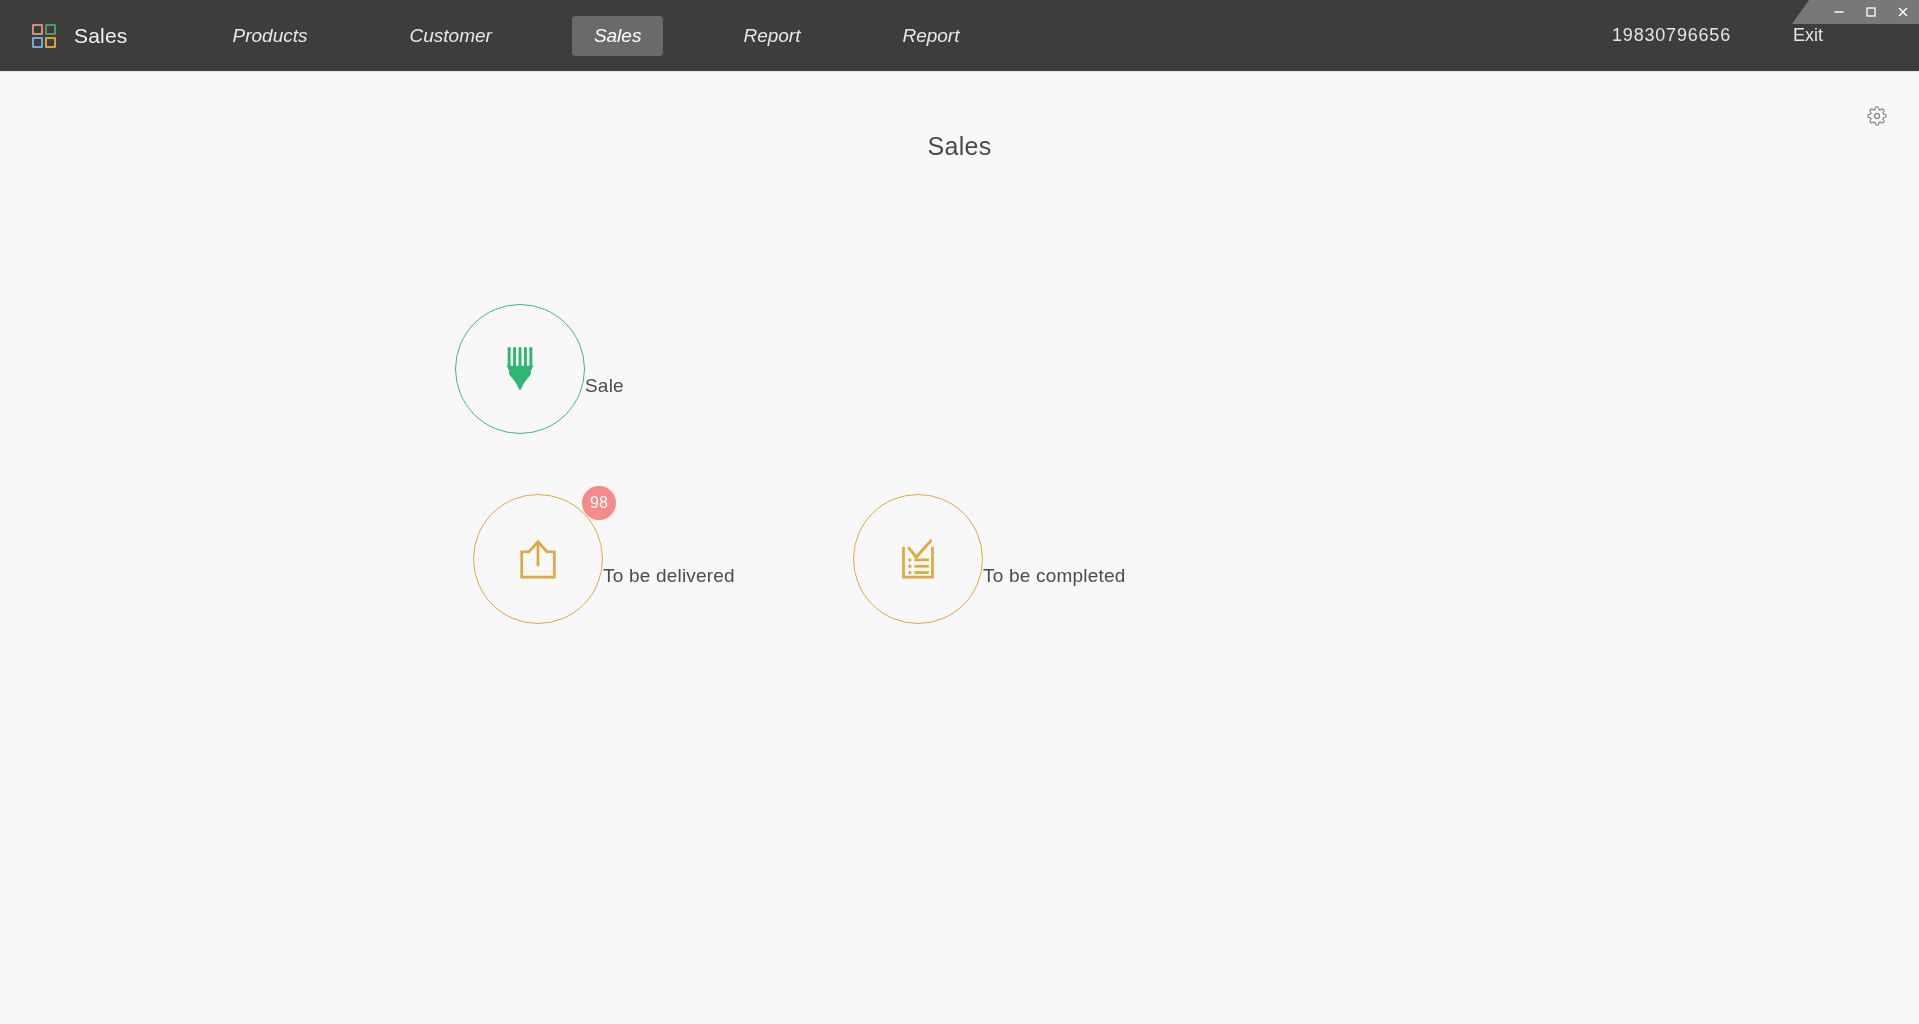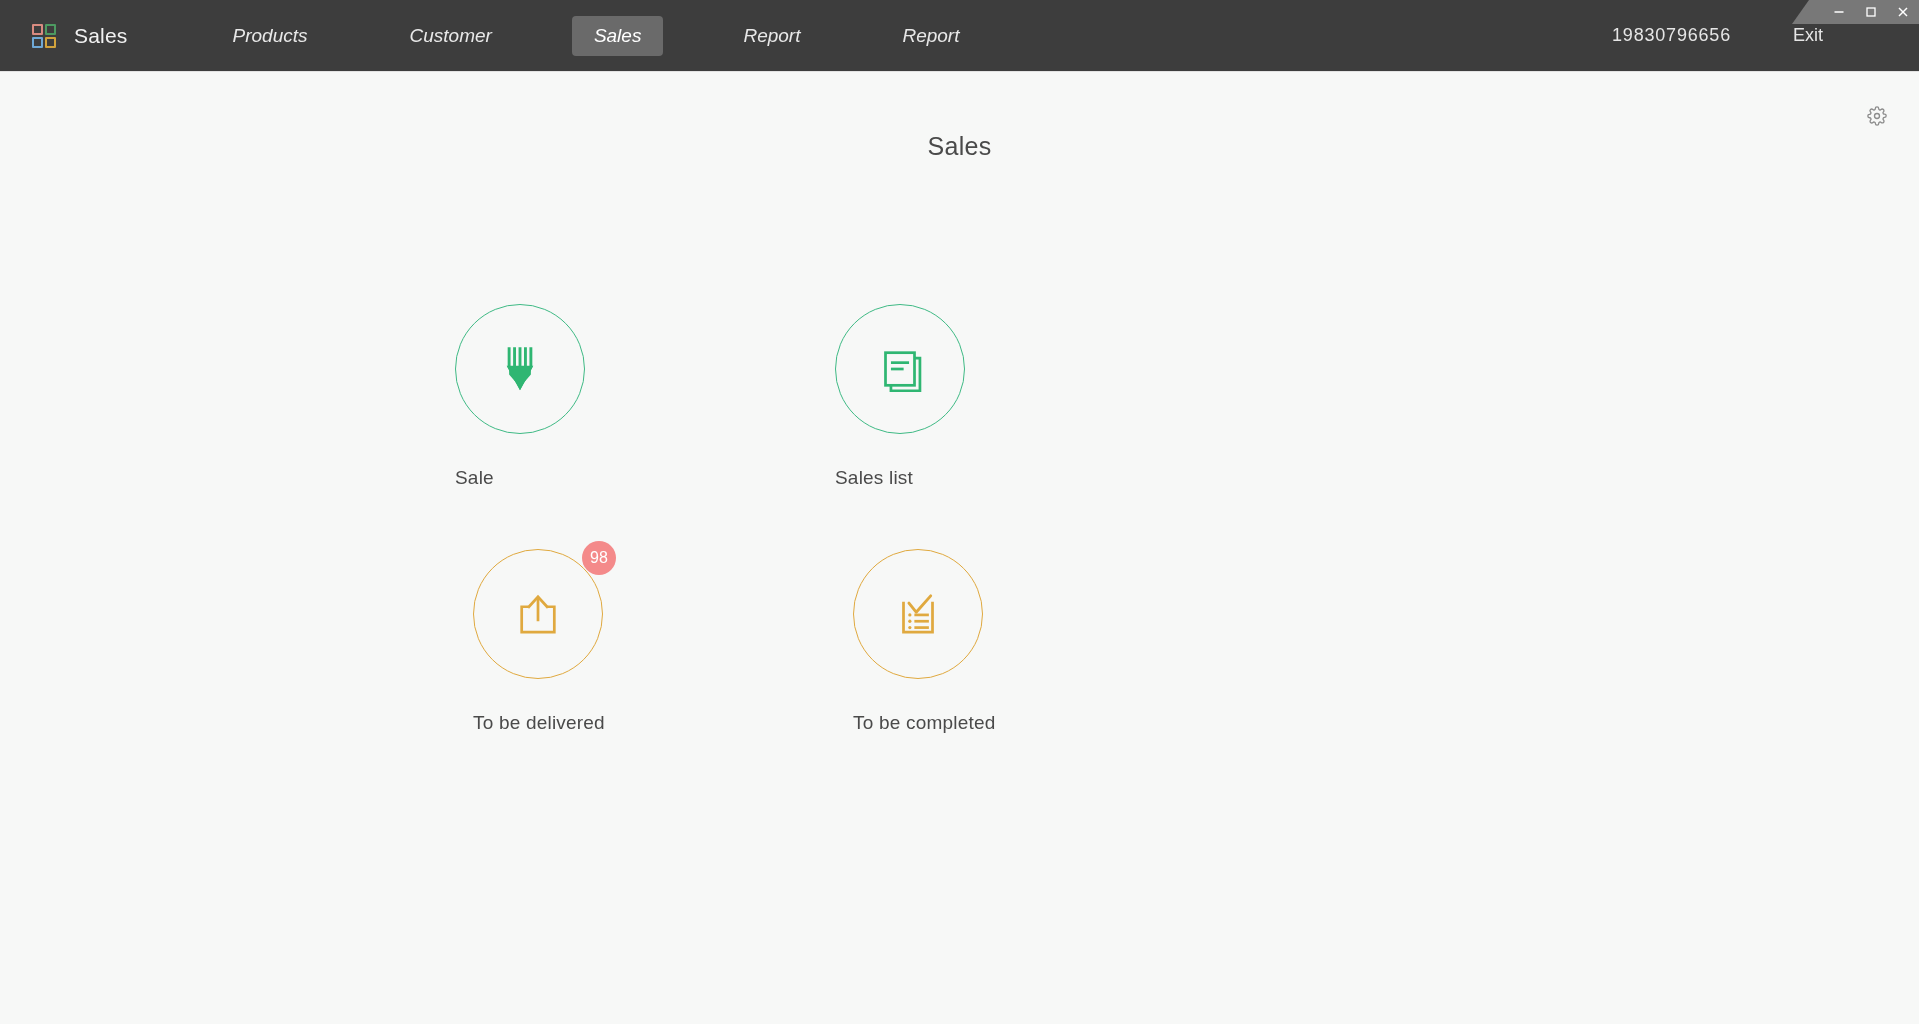--- a/index.html
+++ b/index.html
@@ -177,22 +177,22 @@
     width: 1010px;
   }
   .tile-row {
     display: flex;
     gap: 0;
   }
   .tile-row.row2 { margin-top: 60px; }
   .tile {
     width: 380px;
     display: flex;
-    flex-direction: column;
-    align-items: flex-start;
+    flex-direction: row;
+    align-items: center;
     cursor: pointer;
     position: relative;
   }
   .tile.off1 { margin-left: 18px; }
 
   .circle {
     width: 130px;
     height: 130px;
     border-radius: 50%;
     border: 1px solid #3fba85;
@@ -301,31 +301,20 @@
               <path d="M20 30 L32 52 L44 30 Z" fill="none" stroke="#2fb672" stroke-width="3.2"></path>
               <path d="M20 28 Q23 33 26 28 Q29 33 32 28 Q35 33 38 28 Q41 33 44 28 L44 38 L32 52 L20 38 Z" fill="#2fb672" stroke="none"></path>
               <line x1="26" y1="8" x2="26" y2="29" stroke="#2fb672" stroke-width="3.2"></line>
               <line x1="32" y1="8" x2="32" y2="29" stroke="#2fb672" stroke-width="3.2"></line>
               <line x1="38" y1="8" x2="38" y2="29" stroke="#2fb672" stroke-width="3.2"></line>
             </svg>
           </div>
           <div class="tile-label">Sale</div>
         </div>
 
-        <div class="tile">
-          <div class="circle">
-            <svg width="58" height="58" viewBox="0 0 64 64">
-              <rect x="16" y="14" width="32" height="36" fill="none" stroke="#2fb672" stroke-width="3"></rect>
-              <path d="M48 20 H54 V56 H22 V50" fill="none" stroke="#2fb672" stroke-width="3"></path>
-              <line x1="22" y1="25" x2="42" y2="25" stroke="#2fb672" stroke-width="3"></line>
-              <line x1="22" y1="32" x2="36" y2="32" stroke="#2fb672" stroke-width="3"></line>
-            </svg>
-          </div>
-          <div class="tile-label">Sales list</div>
-        </div>
 
 
       </div>
 
       <div class="tile-row row2">
 
         <div class="tile off1">
           <div class="circle amber">
             <svg width="58" height="58" viewBox="0 0 64 64">
               <path d="M20 24 H14 V52 H50 V24 H44" fill="none" stroke="#e0a93f" stroke-width="3" stroke-linecap="square"></path>

